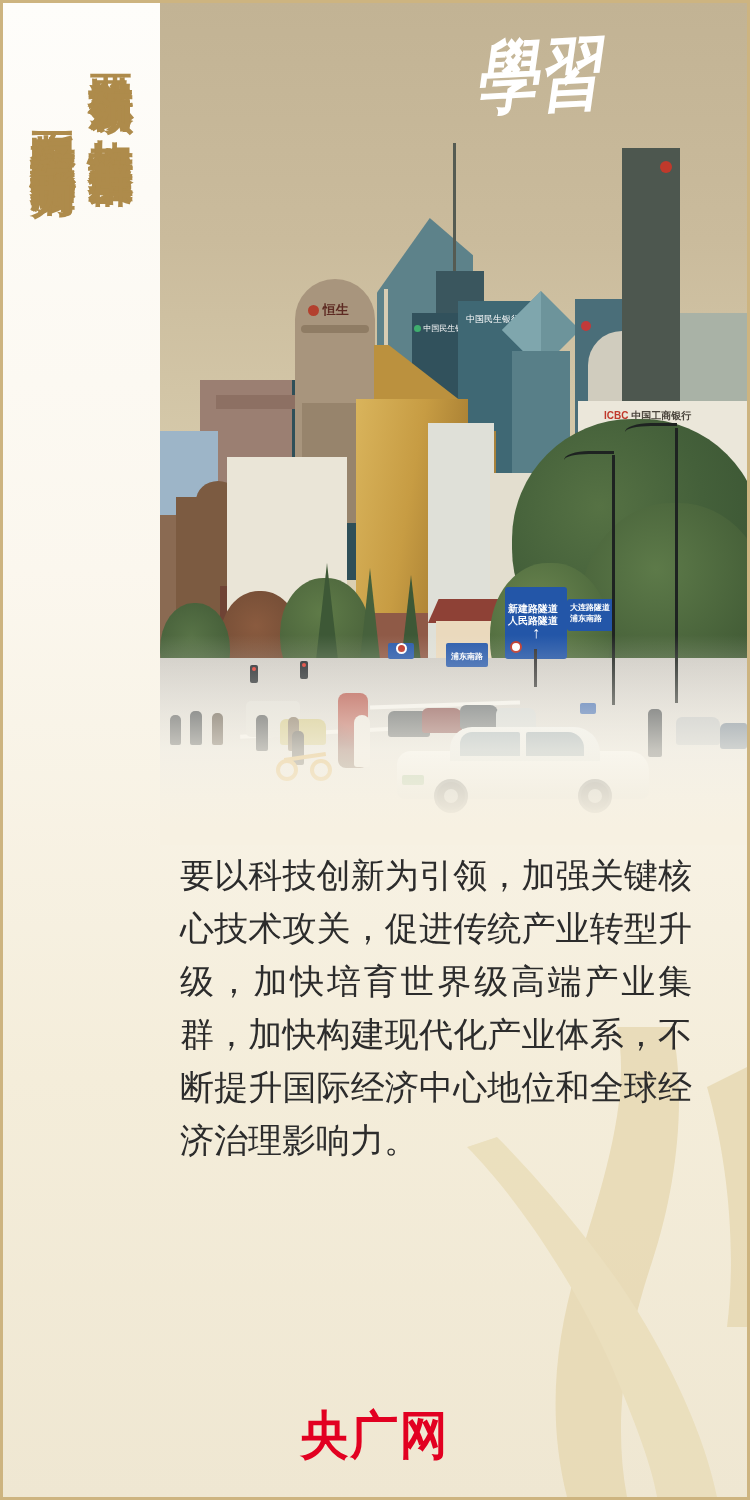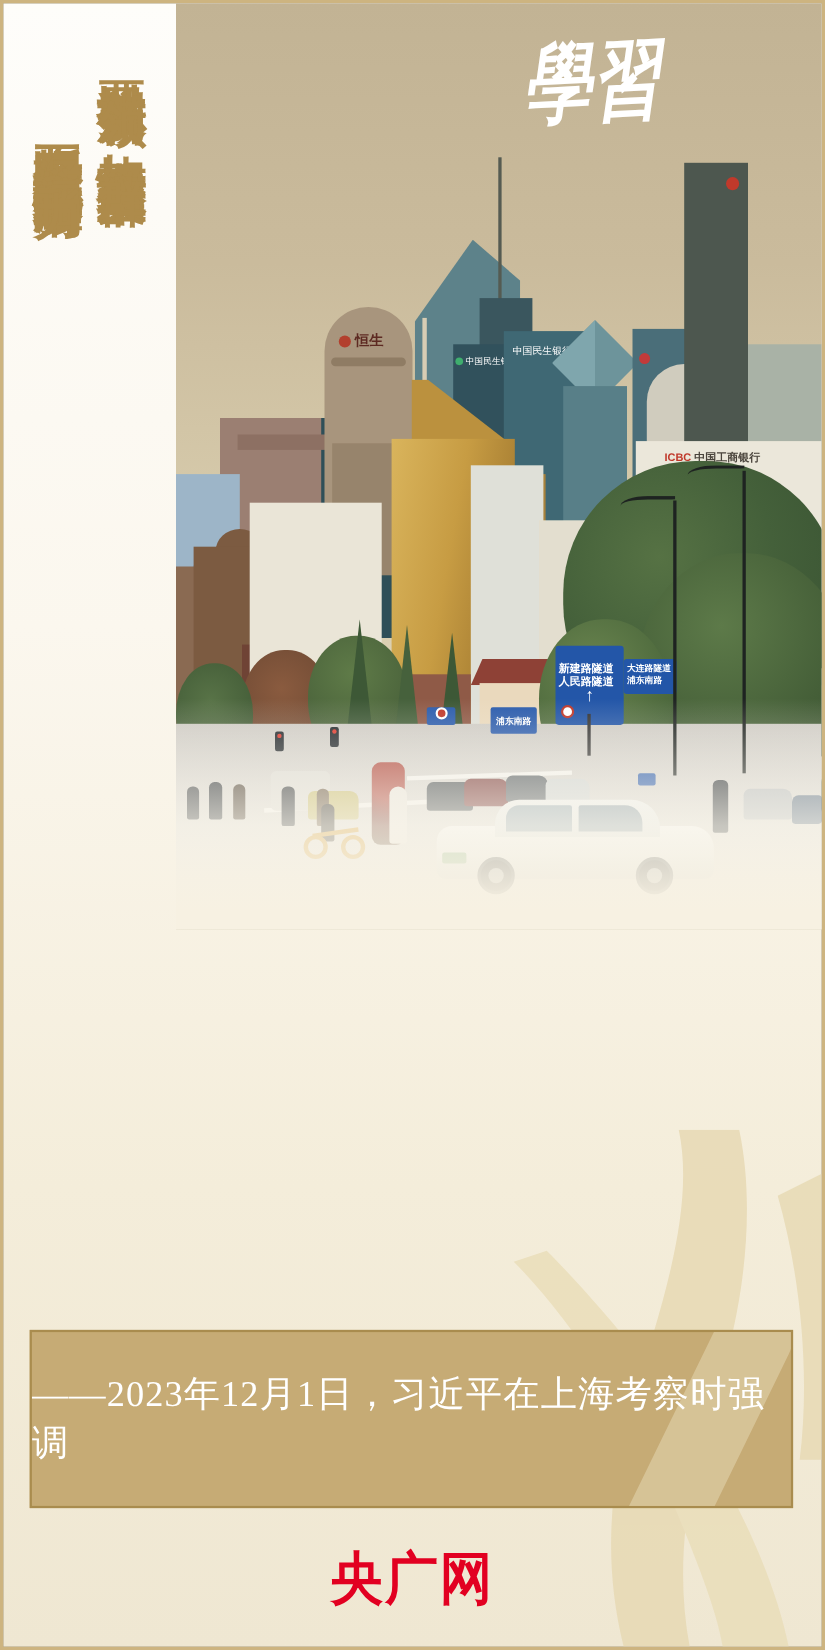--- a/index.html
+++ b/index.html
@@ -214,21 +214,18 @@
   <div class="brand">
     <span class="callig">學習</span>
   </div>
 
   <svg class="wm" width="320" height="470" viewBox="0 0 320 470">
     <path d="M190 0 C205 70 175 160 150 240 C128 315 120 390 140 470 L200 470 C185 390 200 310 225 235 C250 160 260 70 245 0 Z" fill="#e6d7af"></path>
     <path d="M40 120 C90 170 150 260 185 340 C210 400 225 440 230 470 L290 470 C280 420 255 360 220 300 C180 230 110 150 70 110 Z" fill="#e9dcb6"></path>
     <path d="M280 60 C300 130 310 220 300 300 L320 300 L320 40 Z" fill="#e6d7af"></path>
   </svg>
 
-
-  <div class="attr">
-    <i class="wm-streak"></i>
-    <span>——2023年12月1日，习近平在上海考察时强调</span>
-  </div>
+  <p class="quote">要以科技创新为引领，加强关键核心技术攻关，促进传统产业转型升级，加快培育世界级高端产业集群，加快构建现代化产业体系，不断提升国际经济中心地位和全球经济治理影响力。</p>
+
 
   <div class="cnr">央广网</div>
 
 </div>
 
 </body></html>

